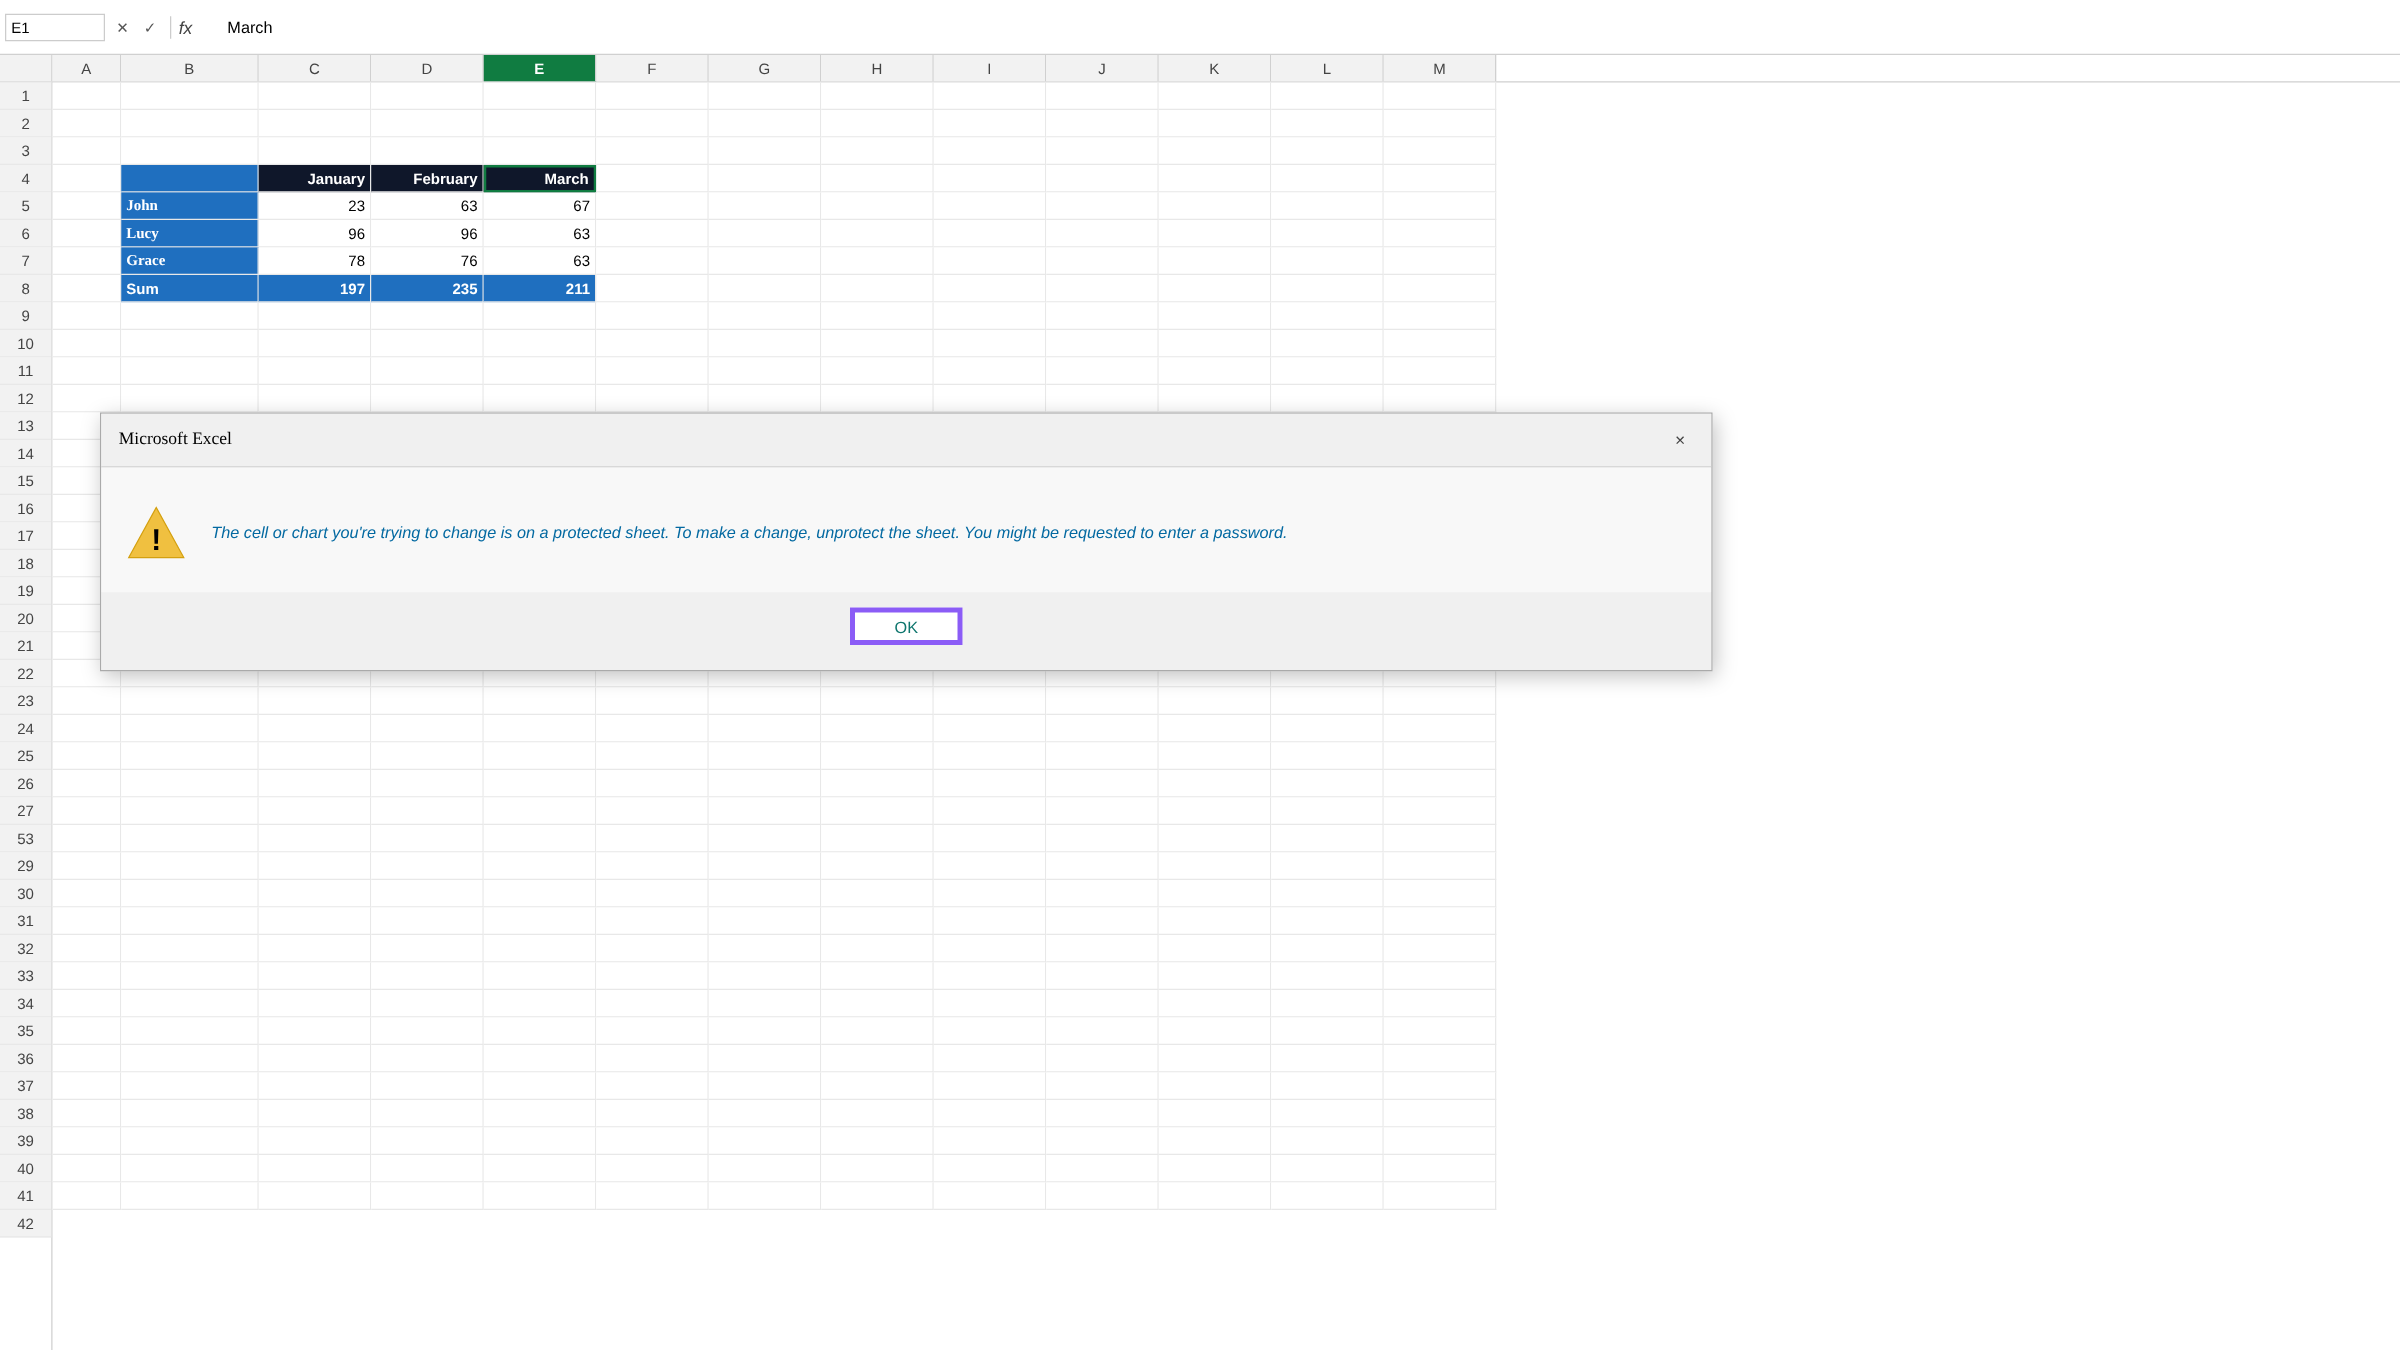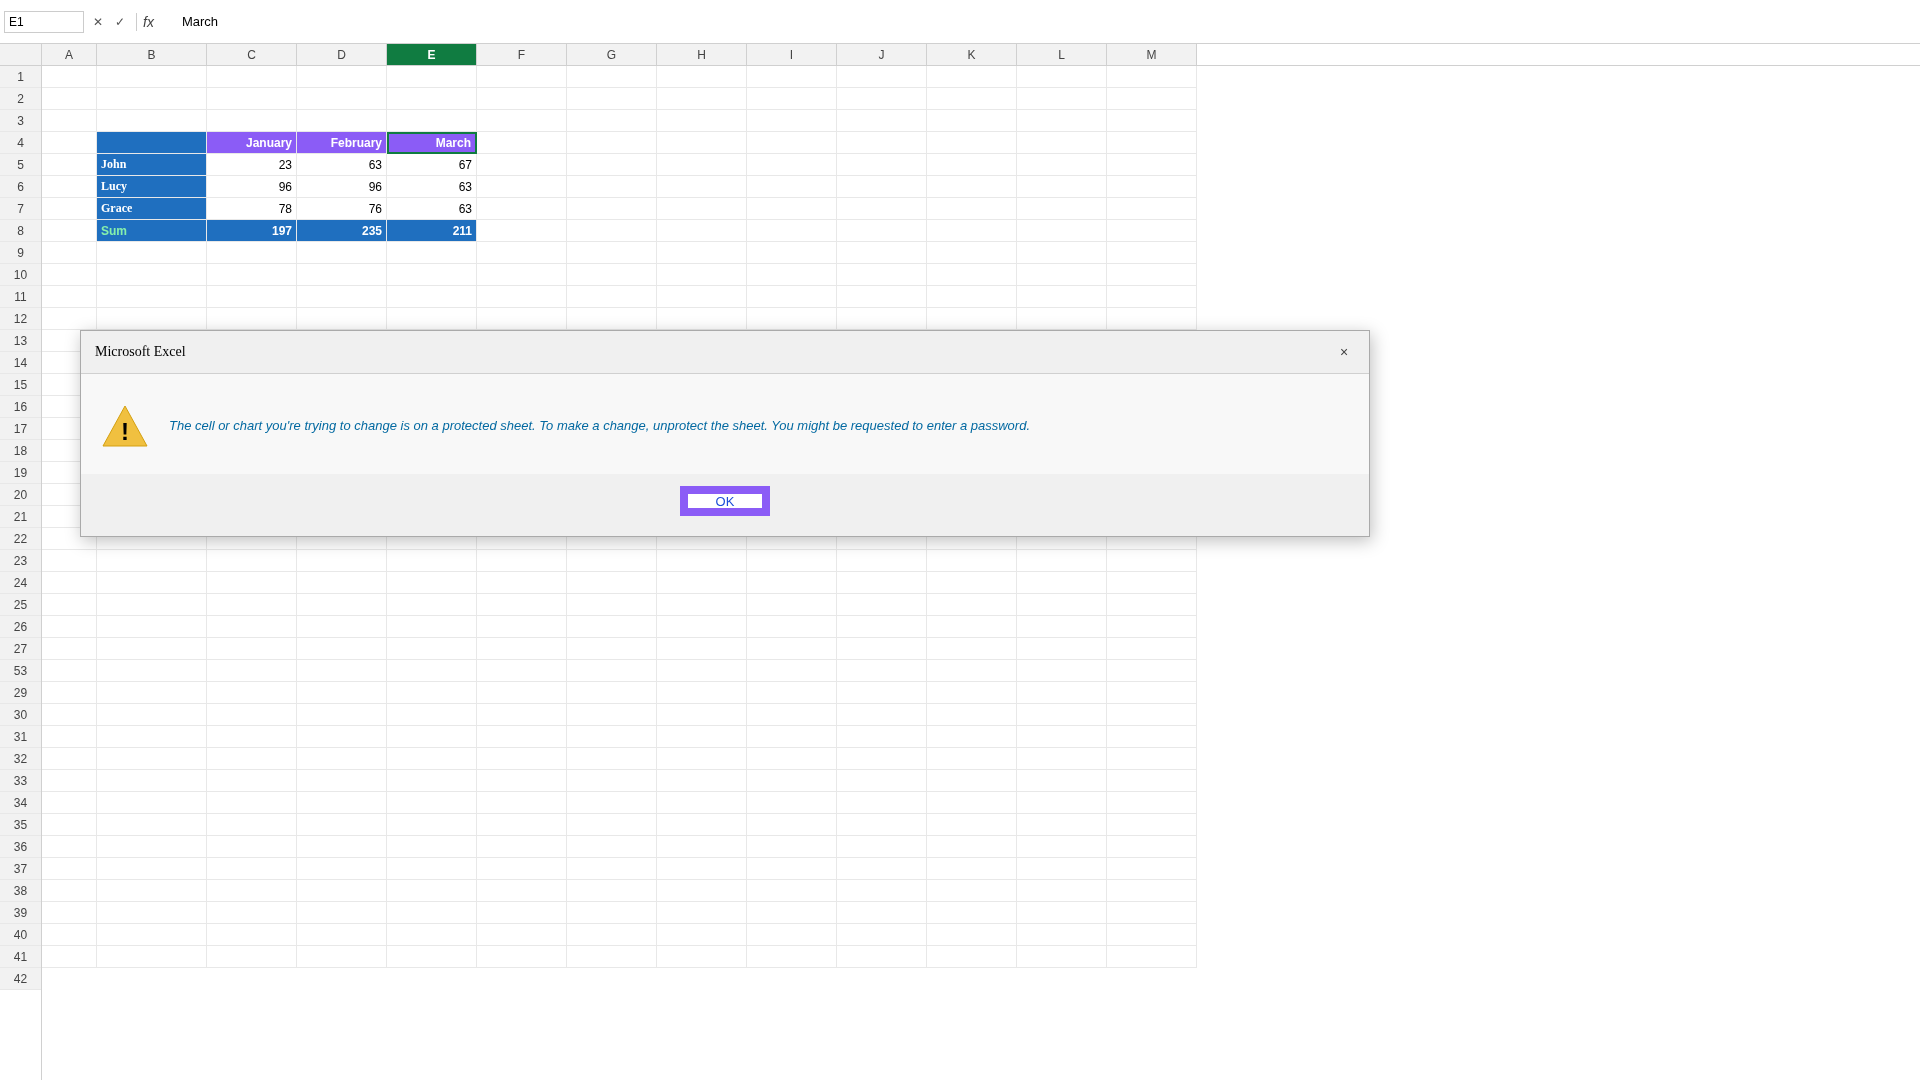--- a/index.html
+++ b/index.html
@@ -159,39 +159,39 @@
     }
 
     
     .cell.data-header {
       background: #1f6fbf;
       color: #fff;
       font-weight: bold;
       justify-content: flex-start;
     }
     .cell.data-header-num {
-      background: #8b5cf6;
+      background: #0f172a;
       color: #fff;
       font-weight: bold;
       justify-content: flex-end;
     }
     .cell.data-row-name {
       background: #1f6fbf;
       color: #fff;
       font-weight: bold;
       font-family: Liberation Serif, serif;
     }
     .cell.data-val {
       background: #fff;
       color: #000;
       justify-content: flex-end;
     }
     .cell.data-sum-name {
       background: #1f6fbf;
-      color: #86efac;
+      color: #ffffff;
       font-weight: bold;
     }
     .cell.data-sum-val {
       background: #1f6fbf;
       color: #ffffff;
       font-weight: bold;
       justify-content: flex-end;
     }
     .cell.e-selected {
       border: 2px solid #107c41;
@@ -281,22 +281,22 @@
     .dialog-footer {
       display: flex;
       justify-content: center;
       padding: 12px 20px 20px 20px;
       background: #f0f0f0;
     }
     .dialog-ok-btn {
       width: 90px;
       height: 30px;
       background: #fff;
-      border: 8px solid #8b5cf6;
-      color: #1d4ed8;
+      border: 4px solid #8b5cf6;
+      color: #0f766e;
       font-size: 13px;
       cursor: pointer;
       display: flex;
       align-items: center;
       justify-content: center;
     }
   </style>
 </head>
 <body>
 

